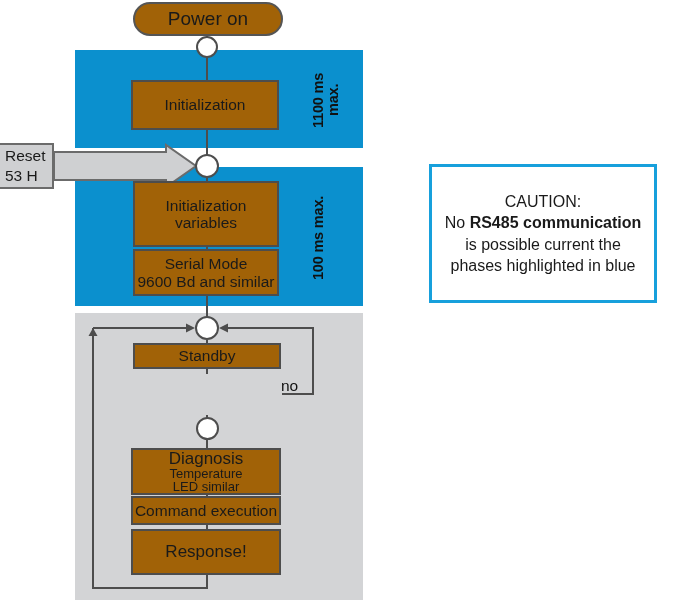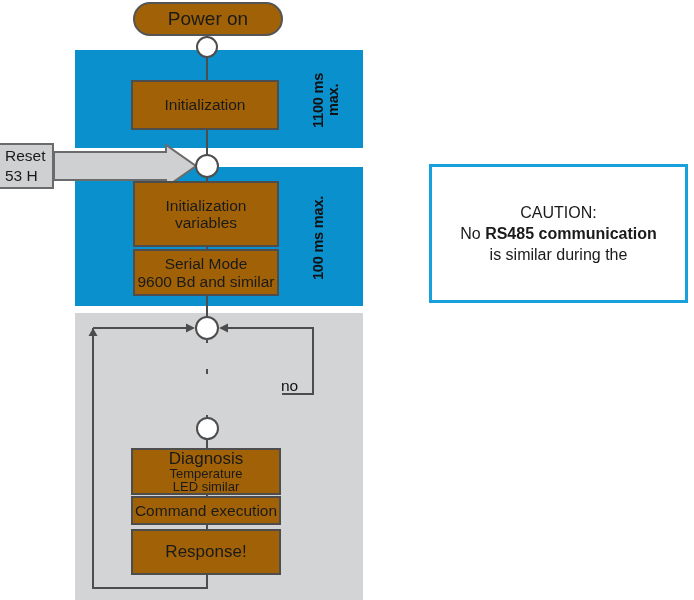--- a/index.html
+++ b/index.html
@@ -149,21 +149,21 @@
     position: absolute;
     left: 281px; top: 377px;
     font-size: 15.5px;
     color: #111;
     z-index: 7;
   }
 
   
   #caution-panel {
     position: absolute;
-    left: 429px; top: 164px; width: 259px; height: 139px;
+    left: 429px; top: 164px; width: 228px; height: 139px;
     background: #ffffff;
     border: 3px solid #17a0dc;
     box-sizing: border-box;
     display: flex;
     flex-direction: column;
     align-items: center;
     justify-content: center;
     text-align: center;
     line-height: 1.32em;
     font-size: 16px;
@@ -236,20 +236,23 @@
   <div class="node" id="node-init-vars">
     <span class="line1">Initialization</span>
     <span class="line1">variables</span>
   </div>
 
   <div class="node" id="node-serial-mode">
     <span class="line1">Serial Mode</span>
     <span class="line1">9600 Bd and similar</span>
   </div>
 
+  <div class="node" id="node-standby">
+    <span class="line1">Standby</span>
+  </div>
 
 
   <div id="label-no">no</div>
 
   <div class="node" id="node-diagnosis">
     <span class="line1">Diagnosis</span>
     <span class="line-sm">Temperature</span>
     <span class="line-sm">LED similar</span>
   </div>
 
@@ -262,16 +265,17 @@
   </div>
 
   <div id="node-reset">
     <span>Reset</span>
     <span>53 H</span>
   </div>
 
   <div id="caution-panel">
     <span class="cline">CAUTION:</span>
     <span class="cline"><span>No </span><b>RS485 communication</b></span>
-    <span class="cline">is similar during the</span>
+    <span class="cline">is possible current the</span>
+    <span class="cline">phases highlighted in blue</span>
   </div>
 
 </div>
 
 </body></html>

